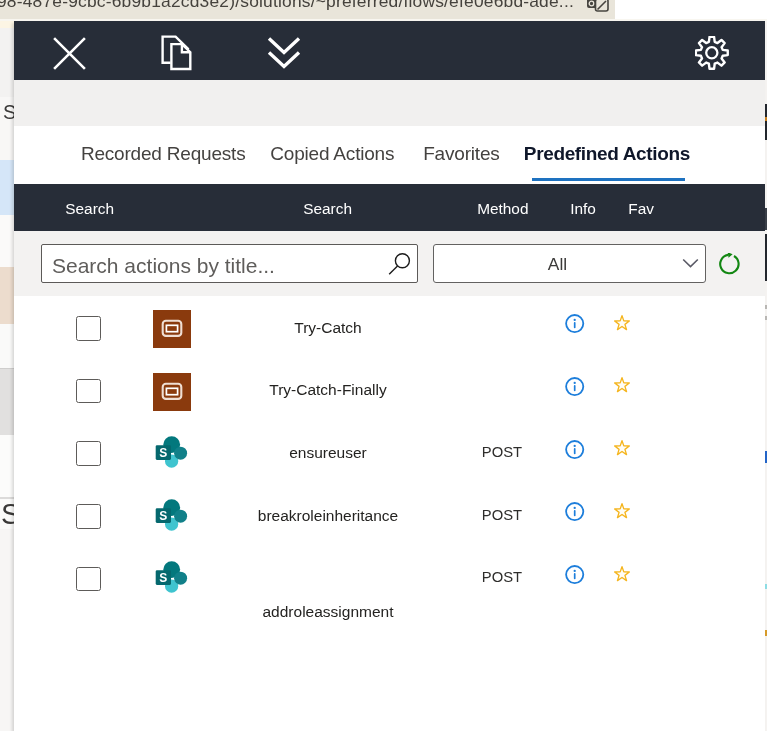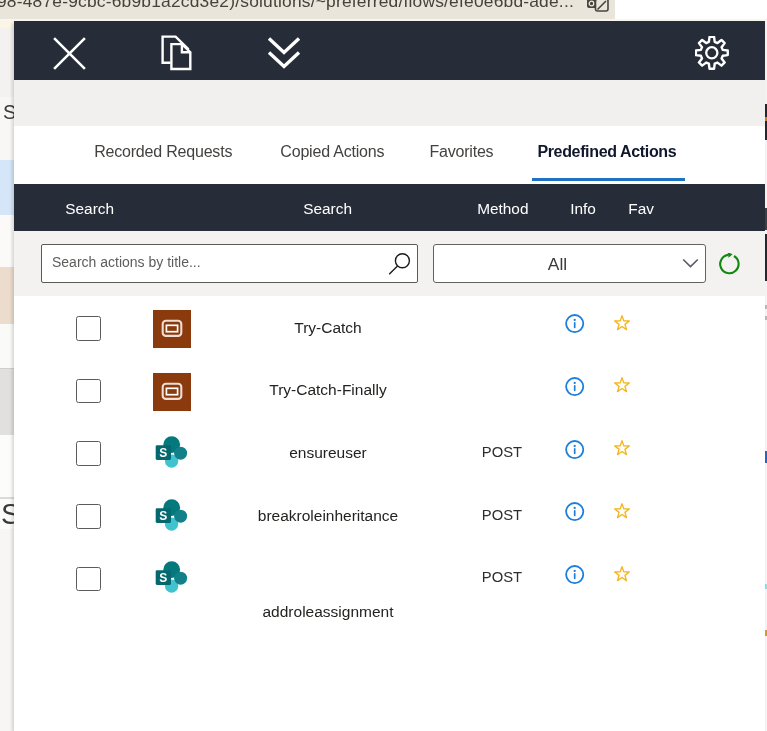--- a/index.html
+++ b/index.html
@@ -1,18 +1,18 @@
 <!DOCTYPE html>
 <html><head><meta charset="utf-8"><style>
 html,body{margin:0;padding:0}
 body{width:767px;height:731px;position:relative;overflow:hidden;background:#ffffff;font-family:"Liberation Sans",sans-serif}
 .a{position:absolute}
 .t{font-size:15.5px;color:#242321;text-align:center;white-space:nowrap}
 .cb{left:76px;width:22.6px;height:22.6px;background:#fff;border:1.5px solid #5d5b59;border-radius:2.5px}
-.tab{font-size:16px;color:#444240;white-space:nowrap;text-align:center;letter-spacing:-.2px}
+.tab{font-size:19px;color:#444240;white-space:nowrap;text-align:center;letter-spacing:-.2px}
 .hdr{font-size:15.4px;color:#ffffff;white-space:nowrap;width:120px;text-align:center}
 </style></head>
 <body>
 
 <div class="a" style="left:0;top:19px;width:16px;height:9px;background:#fcf5e4"></div>
 <div class="a" style="left:0;top:28px;width:16px;height:69px;background:#f3f2f1"></div>
 <div class="a" style="left:0;top:97px;width:16px;height:63px;background:#f8f7f6"></div>
 <div class="a" style="left:3px;top:101px;font-size:20px;color:#3b3a39">S</div>
 <div class="a" style="left:0;top:160px;width:16px;height:55px;background:#d5e6f8"></div>
 <div class="a" style="left:0;top:215px;width:16px;height:52px;background:#fbfaf9"></div>
@@ -92,21 +92,21 @@
 
 <div class="a" style="left:14px;top:184px;width:751px;height:46.5px;background:#272d38"></div>
 <div class="a hdr" style="left:29.7px;top:200px;">Search</div>
 <div class="a hdr" style="left:267.6px;top:200px;">Search</div>
 <div class="a hdr" style="left:442.8px;top:200px;">Method</div>
 <div class="a hdr" style="left:523px;top:200px;">Info</div>
 <div class="a hdr" style="left:561.2px;top:200px;padding-left:20px;">Fav</div>
 
 <div class="a" style="left:14px;top:230.5px;width:751px;height:65.5px;background:#f3f2f1"></div>
 <div class="a" style="left:41px;top:243.7px;width:375px;height:37px;background:#fff;border:1.6px solid #5c5a58;border-radius:2px"></div>
-<div class="a" style="left:52px;top:253.5px;font-size:14px;color:#5f5d5b">Search actions by title...</div>
+<div class="a" style="left:52px;top:253.5px;font-size:21px;color:#5f5d5b">Search actions by title...</div>
 <svg class="a" style="left:388px;top:252.5px" width="23" height="23" viewBox="0 0 23 23">
   <circle cx="14.4" cy="7.8" r="7.0" fill="none" stroke="#1b1b1b" stroke-width="1.4"></circle>
   <path d="M9.5,13 L1.2,21.2" stroke="#1b1b1b" stroke-width="1.4"></path>
 </svg>
 <div class="a" style="left:433px;top:243.7px;width:271px;height:37px;background:#fff;border:1.6px solid #636261;border-radius:3px"></div>
 <div class="a" style="left:497.5px;top:253.5px;width:120px;font-size:17.4px;color:#3b3a39;text-align:center">All</div>
 <svg class="a" style="left:681.5px;top:257.5px" width="17" height="11" viewBox="0 0 17 11">
   <path d="M1.2,1.5 L8.5,8.6 L15.8,1.5" fill="none" stroke="#5a5a66" stroke-width="1.6"></path>
 </svg>
 <svg class="a" style="left:719px;top:253px" width="22" height="22" viewBox="0 0 22 22">

